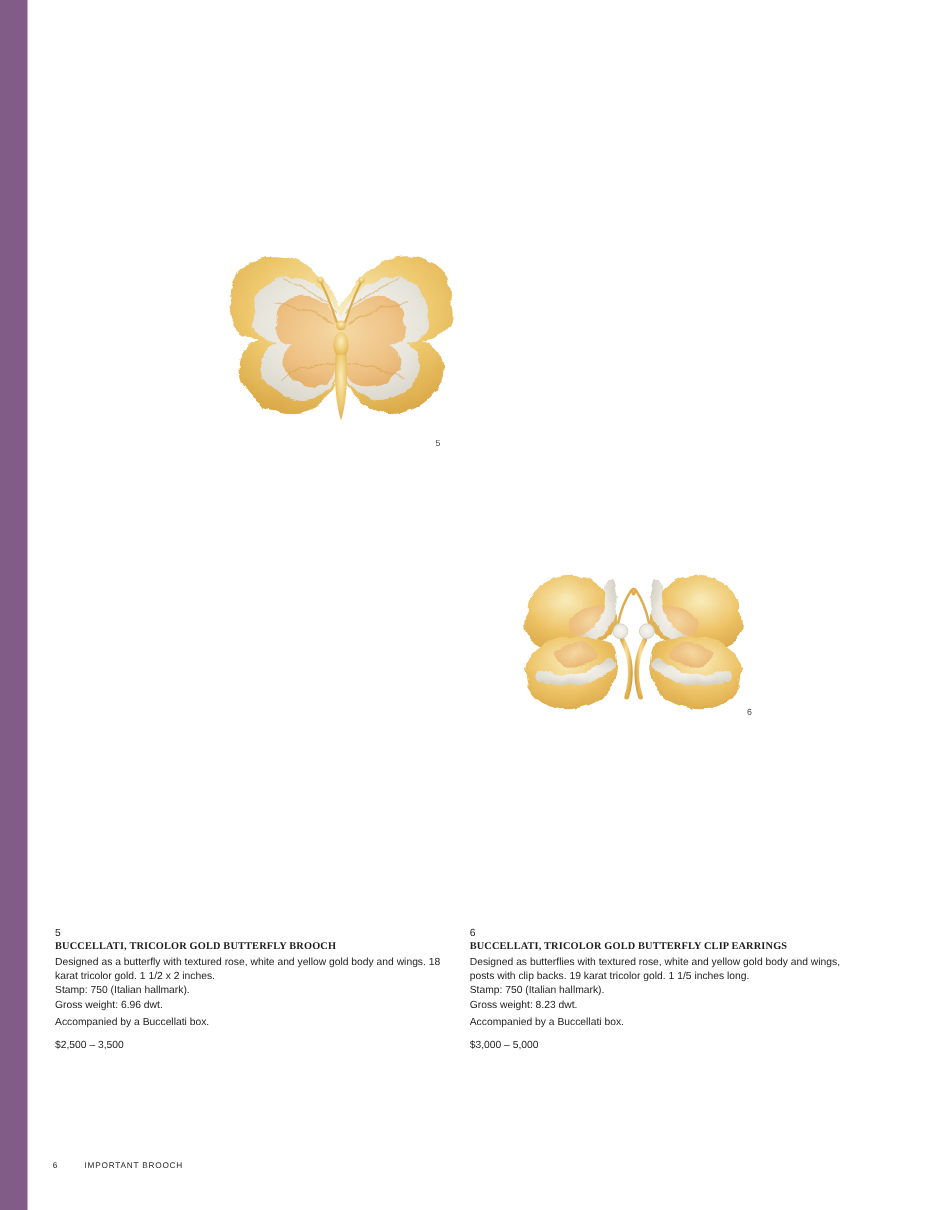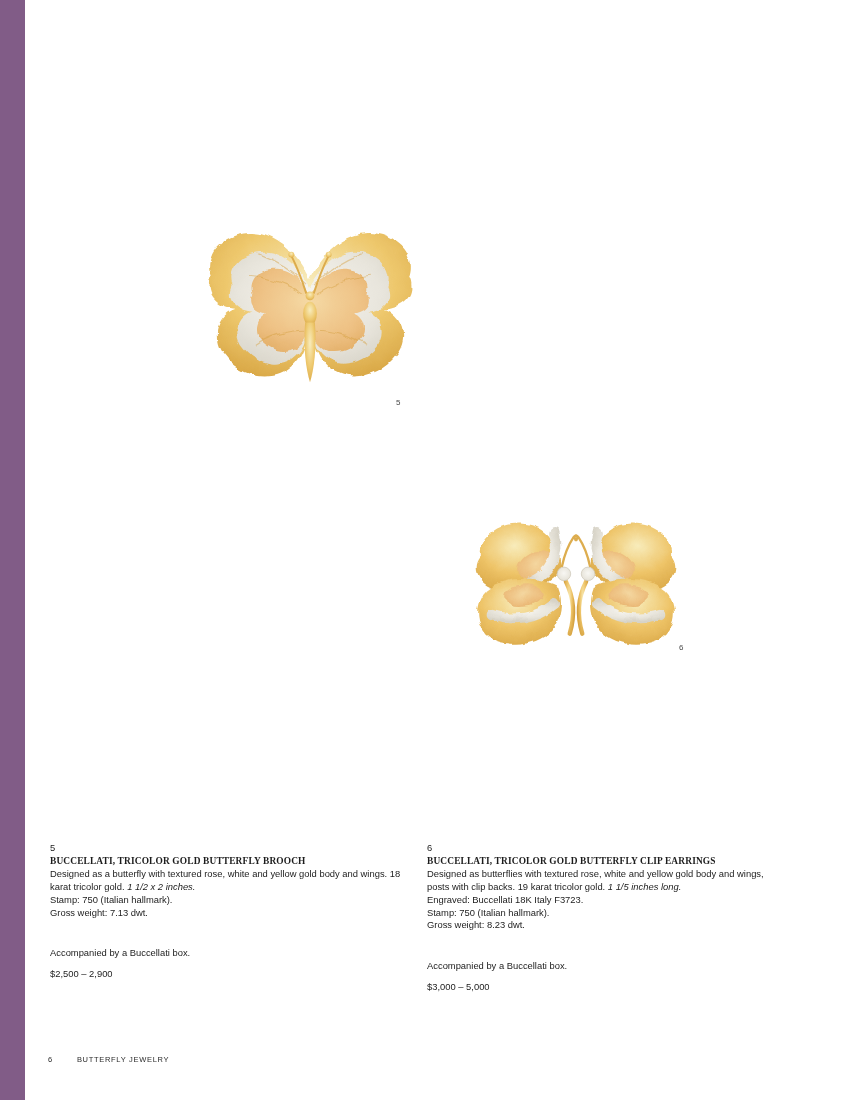--- a/index.html
+++ b/index.html
@@ -10,22 +10,22 @@
   }
   .accent-bar{position:absolute;left:0;top:0;width:25px;height:1100px;}
   .figure{position:absolute;}
   .fig-label{position:absolute;font-size:8px;color:#4a4a4a;line-height:8px;}
   .lot{position:absolute;top:842px;width:360px;font-size:9.4px;line-height:12.9px;}
   .lot-left{left:50px;}
   .lot-right{left:427px;}
   .lot-number{margin:0 0 2px 0;}
   .lot-title{font-weight:bold;letter-spacing:0.15px;margin:0;font-family:Liberation Serif, serif;}
   .lot p{margin:0;}
-  .lot .dims{font-style:italic;}
-  .lot .accompanied{margin-top:28px;}
+  .lot .dims{}
+  .lot .accompanied{margin-top:4px;}
   .lot .estimate{margin-top:8px;}
   .footer{position:absolute;left:48px;top:1055px;display:flex;gap:24px;
     font-size:7.5px;letter-spacing:0.7px;color:#2a2a2a;}
   svg{display:block;}
 </style>
 </head>
 <body>
 
 <div class="accent-bar" style="background:#815c87;"></div>
 
@@ -130,32 +130,31 @@
     <use href="#earL" transform="translate(225,0) scale(-1,1)"></use>
   </svg>
 </div>
 <span class="fig-label" style="left:679px;top:644px;">6</span>
 
 <section class="lot lot-left">
   <p class="lot-number">5</p>
   <p class="lot-title">BUCCELLATI, TRICOLOR GOLD BUTTERFLY BROOCH</p>
   <p class="lot-description"><span>Designed as a butterfly with textured rose, white and yellow gold body and wings. 18 karat tricolor gold.</span> <span class="dims">1 1/2 x 2 inches.</span></p>
   <p>Stamp: 750 (Italian hallmark).</p>
-  <p>Gross weight: 7.13 dwt.</p>
+  <p>Gross weight: 6.96 dwt.</p>
   <p class="accompanied">Accompanied by a Buccellati box.</p>
-  <p class="estimate">$2,500 – 2,900</p>
+  <p class="estimate">$2,500 – 3,500</p>
 </section>
 
 <section class="lot lot-right">
   <p class="lot-number">6</p>
   <p class="lot-title">BUCCELLATI, TRICOLOR GOLD BUTTERFLY CLIP EARRINGS</p>
   <p class="lot-description"><span>Designed as butterflies with textured rose, white and yellow gold body and wings, posts with clip backs. 19 karat tricolor gold.</span> <span class="dims">1 1/5 inches long.</span></p>
-  <p>Engraved: Buccellati 18K Italy F3723.</p>
   <p>Stamp: 750 (Italian hallmark).</p>
   <p>Gross weight: 8.23 dwt.</p>
   <p class="accompanied">Accompanied by a Buccellati box.</p>
   <p class="estimate">$3,000 – 5,000</p>
 </section>
 
 <footer class="footer">
   <span>6</span>
-  <span>BUTTERFLY JEWELRY</span>
+  <span>IMPORTANT BROOCH</span>
 </footer>
 
 </body></html>

